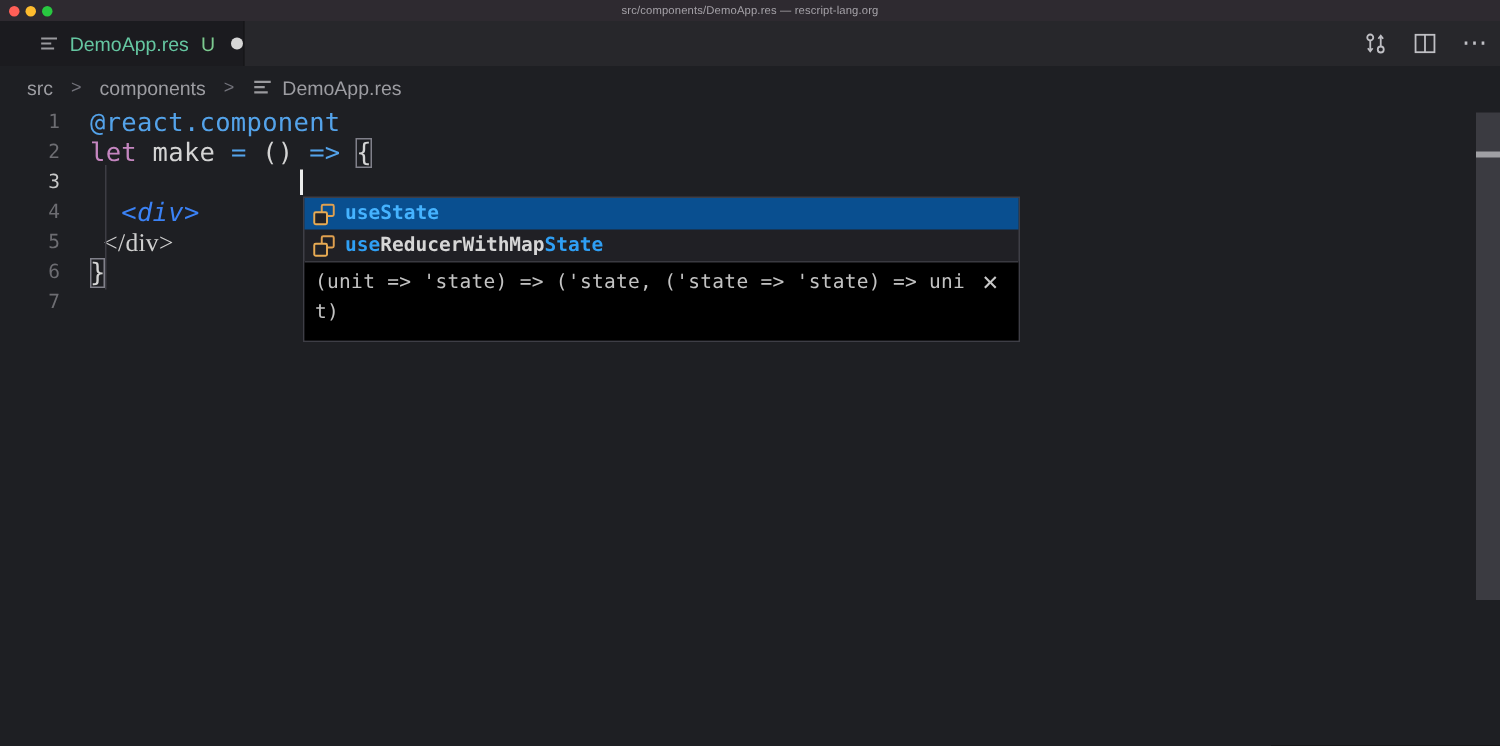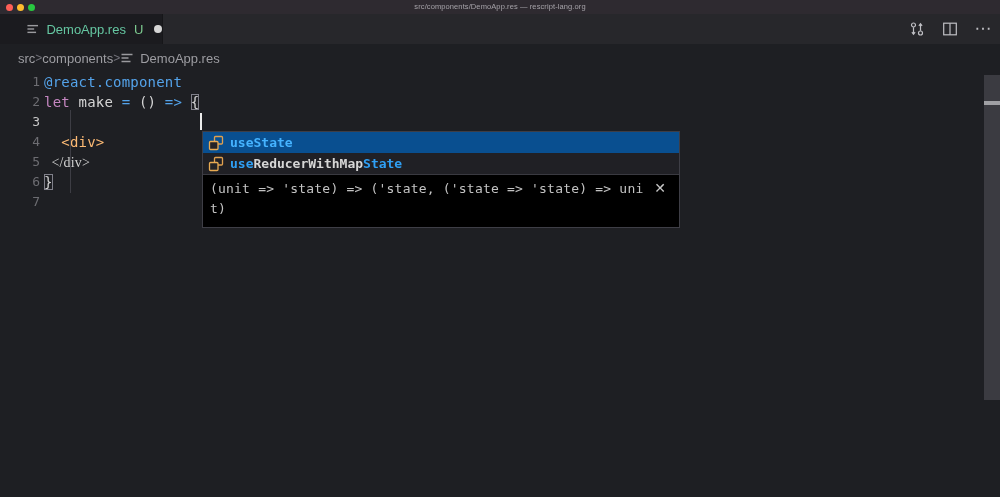--- a/index.html
+++ b/index.html
@@ -21,34 +21,34 @@
     display:flex; align-items:center; padding-left:26px; border-right:1px solid #161619; }
   .tab-name { font-size:13px; margin-left:7px; }
   .tab-git { font-size:13px; margin-left:8px; }
   .tab-dot { width:8px; height:8px; border-radius:50%; background:#d6d6d6; margin-left:11px; }
   .tab-actions { position:absolute; right:8px; top:0; height:30px; display:flex; align-items:center; gap:15px; }
   .tab-actions .act { width:18px; height:18px; display:flex; align-items:center; justify-content:center;
     color:#bfbfc4; cursor:default; }
   .more-glyph { font-size:17px; color:#bfbfc4; line-height:10px; }
   
   .breadcrumb { position:absolute; left:0; top:44px; width:1000px; height:28px;
-    display:flex; align-items:center; padding-left:18px; gap:0;
+    display:flex; align-items:center; padding-left:18px; gap:12px;
     font-size:13px; color:#9d9da2; }
   .bc-sep { color:#73737b; font-size:12px; }
   .bc-file { display:flex; align-items:center; gap:6px; }
   
   .editor { position:absolute; left:0; top:72px; width:1000px; height:425px; }
   .mono, .code-line, .gutter-num, .suggest-label, .doc-line {
     font-family:"DejaVu Sans Mono","Liberation Mono",monospace; }
   .gutter { position:absolute; left:0; top:0; width:40px; }
   .gutter-num { height:20px; line-height:20px; text-align:right; font-size:13px; color:#6d6d72; }
   .gutter-num.active { color:#c8c8c8; }
   .code-lines { position:absolute; left:0; top:0; right:0; }
-  .code-line { height:20px; line-height:20px; padding-left:44px; white-space:pre;
-    font-size:14px; letter-spacing:.2px; color:#d4d4d4; }
+  .code-line { height:20px; line-height:20px; padding-left:60px; white-space:pre;
+    font-size:17px; letter-spacing:.2px; color:#d4d4d4; }
   .code-line.active-line { border-top:1px solid #2c2d32; border-bottom:1px solid #2c2d32; line-height:18px; }
   .tok.boxed { outline:1px solid #80808a; outline-offset:-1px; }
   .indent-guide { position:absolute; left:70px; top:38px; width:1px; height:83px; background:#3d3d44; }
   .cursor { position:absolute; left:200px; top:41px; width:1.6px; height:17px; background:#ececec; }
   
   .scroll-slider { position:absolute; left:984px; top:75px; width:16px; height:325px; background:#3b3b41; }
   .overview-cursor { position:absolute; left:984px; top:101px; width:16px; height:3.5px; background:#a0a0a4; }
   
   .suggest { position:absolute; left:202px; top:131px; width:478px; background:#202025;
     border:1px solid #3e3e46; }
@@ -140,21 +140,21 @@
         <div class="gutter-num active">3</div>
         <div class="gutter-num">4</div>
         <div class="gutter-num">5</div>
         <div class="gutter-num">6</div>
         <div class="gutter-num">7</div>
       </div>
     <div class="code-lines" id="code-lines">
         <div class="code-line"><span class="tok" style="color: rgb(84, 163, 234);">@react.component</span></div>
         <div class="code-line"><span class="tok" style="color: rgb(197, 134, 192);">let</span><span class="tok" style="color: rgb(212, 212, 212);"> make </span><span class="tok" style="color: rgb(84, 163, 234);">=</span><span class="tok" style="color: rgb(212, 212, 212);"> () </span><span class="tok" style="color: rgb(84, 163, 234);">=&gt;</span><span class="tok" style="color: rgb(212, 212, 212);"> </span><span class="tok boxed" style="color: rgb(212, 212, 212);">{</span></div>
         <div class="code-line"></div>
-        <div class="code-line"><span class="tok" style="color: #fdba74;">  &lt;div&gt;</span></div>
+        <div class="code-line"><span class="tok" style="color: #3b82f6; font-style: italic;">  &lt;div&gt;</span></div>
         <div class="code-line"><span class="tok" style="color: rgb(208, 208, 208); font-family: Liberation Serif, serif;">  &lt;/div&gt;</span></div>
         <div class="code-line"><span class="tok boxed" style="color: rgb(212, 212, 212);">}</span></div>
       </div>
     <div class="indent-guide"></div>
     <div class="cursor"></div>
   </div>
 
   <div class="scroll-slider"></div>
   <div class="overview-cursor"></div>
 

